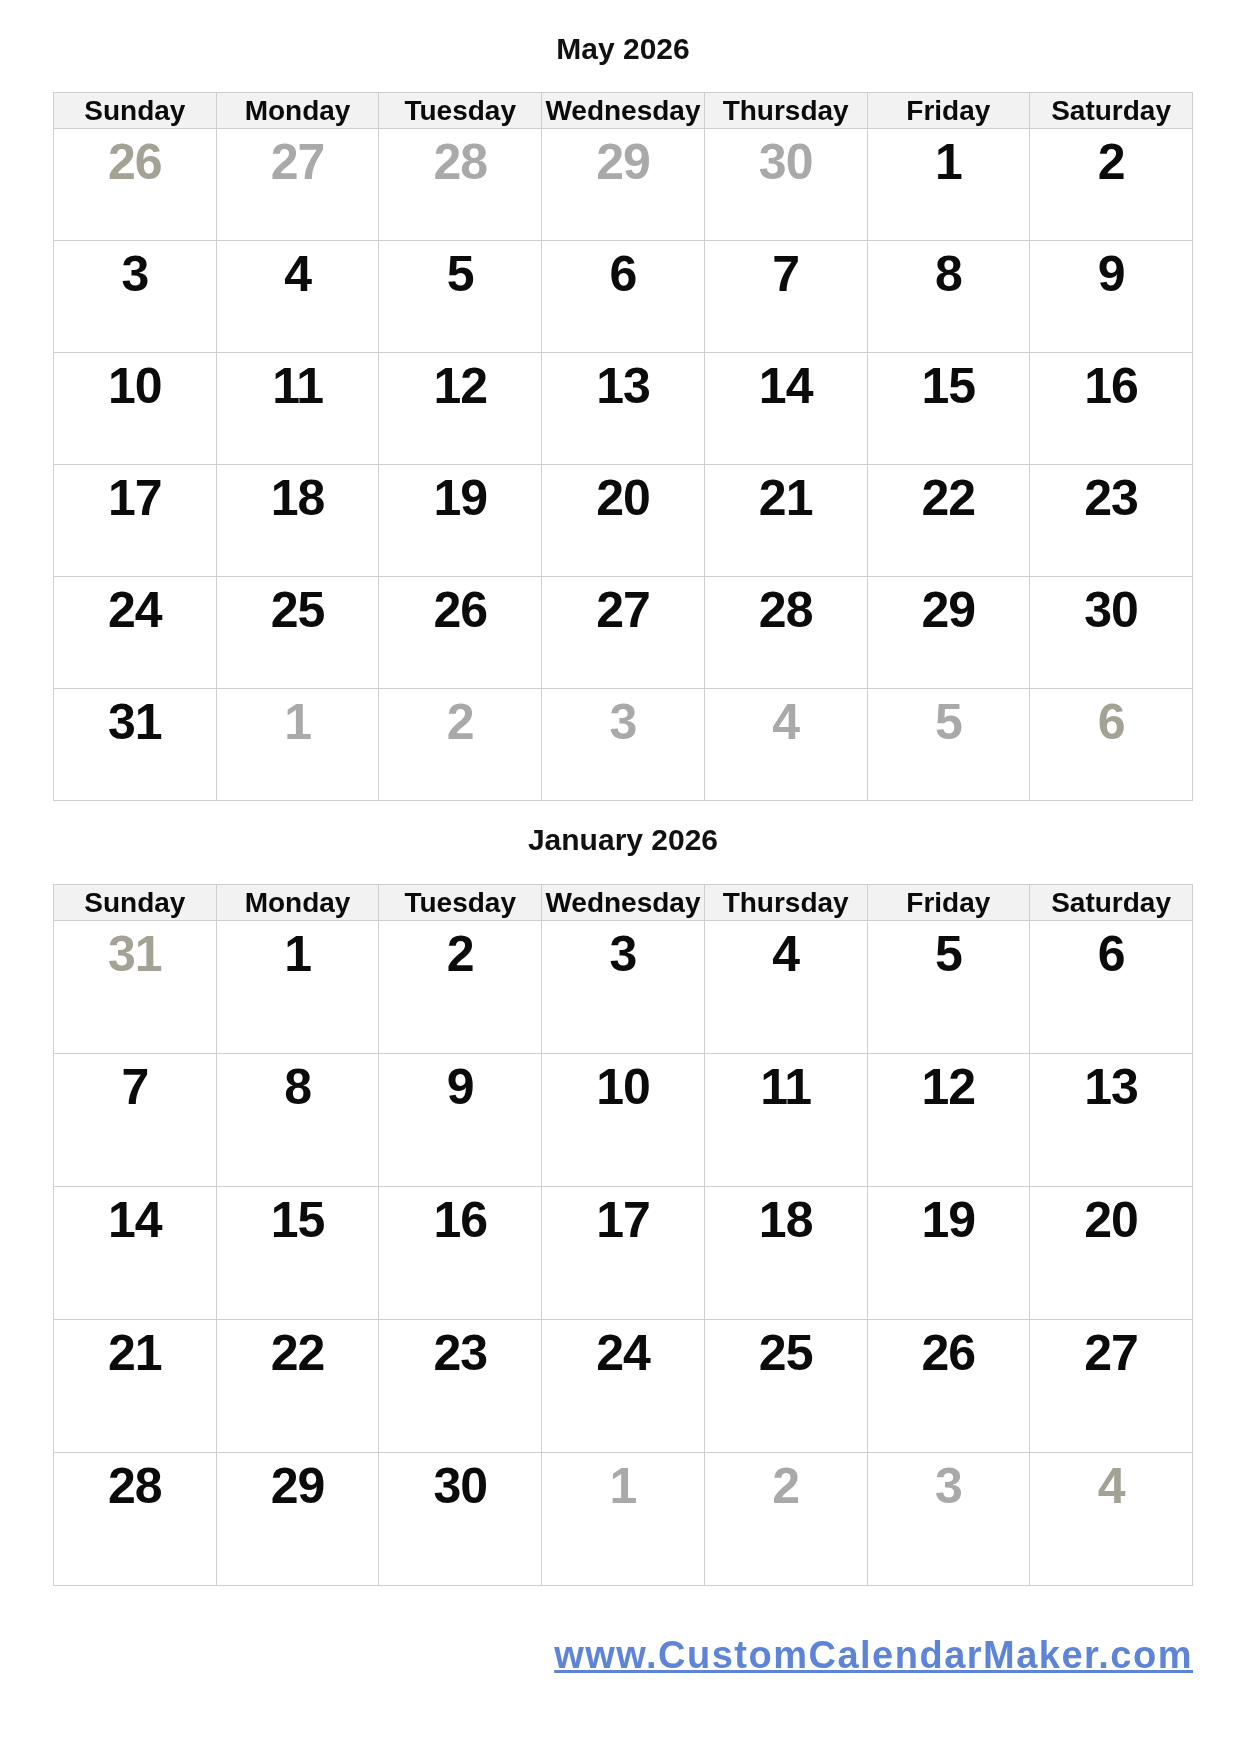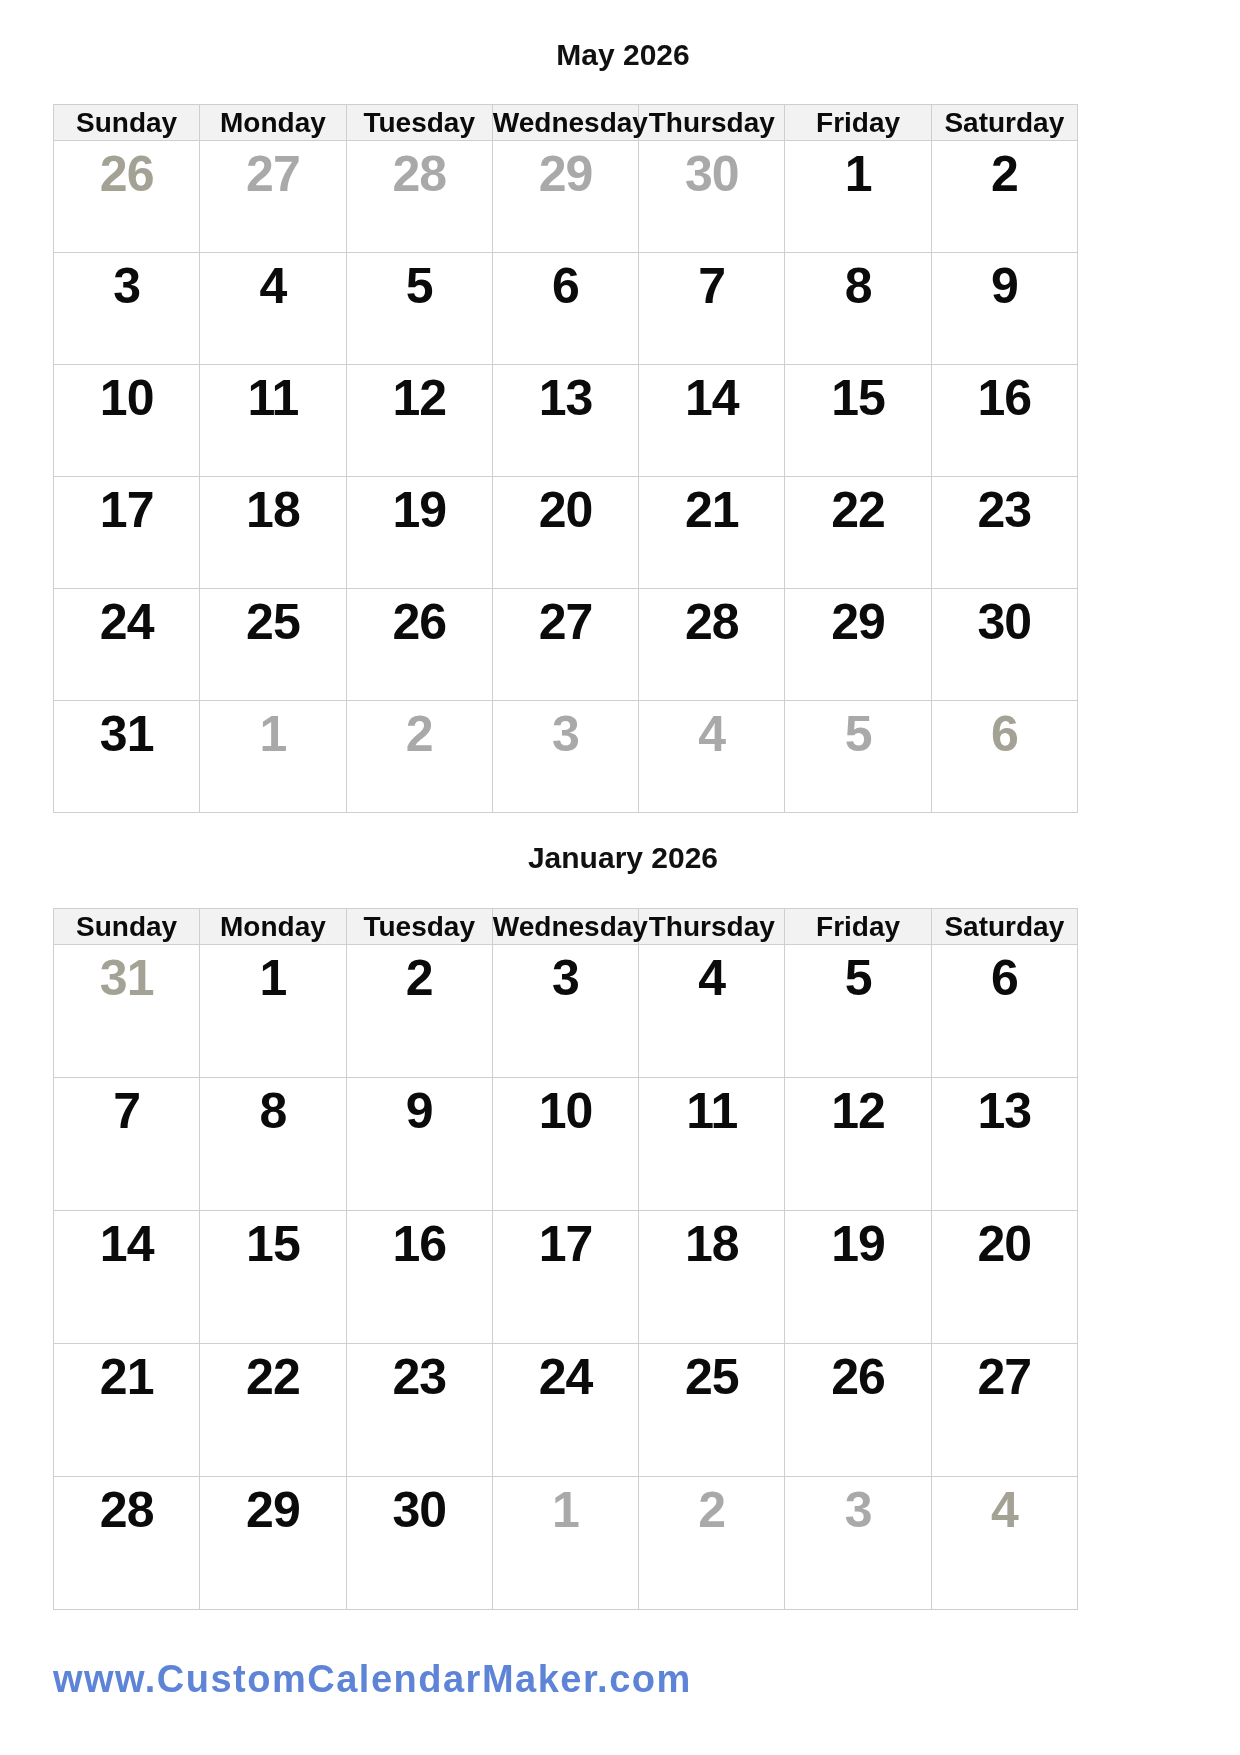--- a/index.html
+++ b/index.html
@@ -5,27 +5,27 @@
   html,body{margin:0;padding:0;background:#fff;}
   .page{
     position:relative;
     width:1240px;height:1755px;
     background:#fff;
     font-family:"Liberation Sans","DejaVu Sans",sans-serif;
     overflow:hidden;
   }
   .content{width:1140px;margin-left:53px;}
   .month-title{
-    margin:18px;text-align:center;
+    margin:12px;text-align:center;
     font-size:30px;line-height:32px;font-weight:700;color:#111;
   }
   .month-a .month-title{padding:21px 0 15px 0;}
   .month-b .month-title{padding:11px 0 16px 0;}
   table.cal{
-    width:1025px;table-layout:fixed;border-collapse:collapse;
+    width:1140px;table-layout:fixed;border-collapse:collapse;
   }
   table.cal th{
     background:var(--header-bg,#f2f2f2);
     border:1px solid var(--border,#cfcfcf);
     height:36px;box-sizing:border-box;
     font-size:28px;font-weight:700;color:#0b0b0b;
     padding:0;text-align:center;vertical-align:middle;
   }
   table.cal td{
     border:1px solid var(--border,#cfcfcf);
@@ -40,24 +40,25 @@
   .num{
     display:inline-block;
     font-size:50px;line-height:1.15;font-weight:700;
     letter-spacing:-1px;
     color:var(--day,#0b0b0b);
   }
   .num.outside{color:var(--outside,#a9a9a9);}
   td.weekend .num.outside{color:var(--outside-weekend,#a3a294);}
   .footer{
     padding-top:48px;
-    text-align:left;
+    text-align:right;
     font-size:38px;font-weight:700;
     letter-spacing:1.5px;
     color:var(--footer,#5e84d7);
+    text-decoration:underline;
   }
 </style>
 </head>
 <body>
 
 <div class="page">
   <div class="content">
 
     <section class="month month-a">
       <h2 class="month-title">May 2026</h2>

